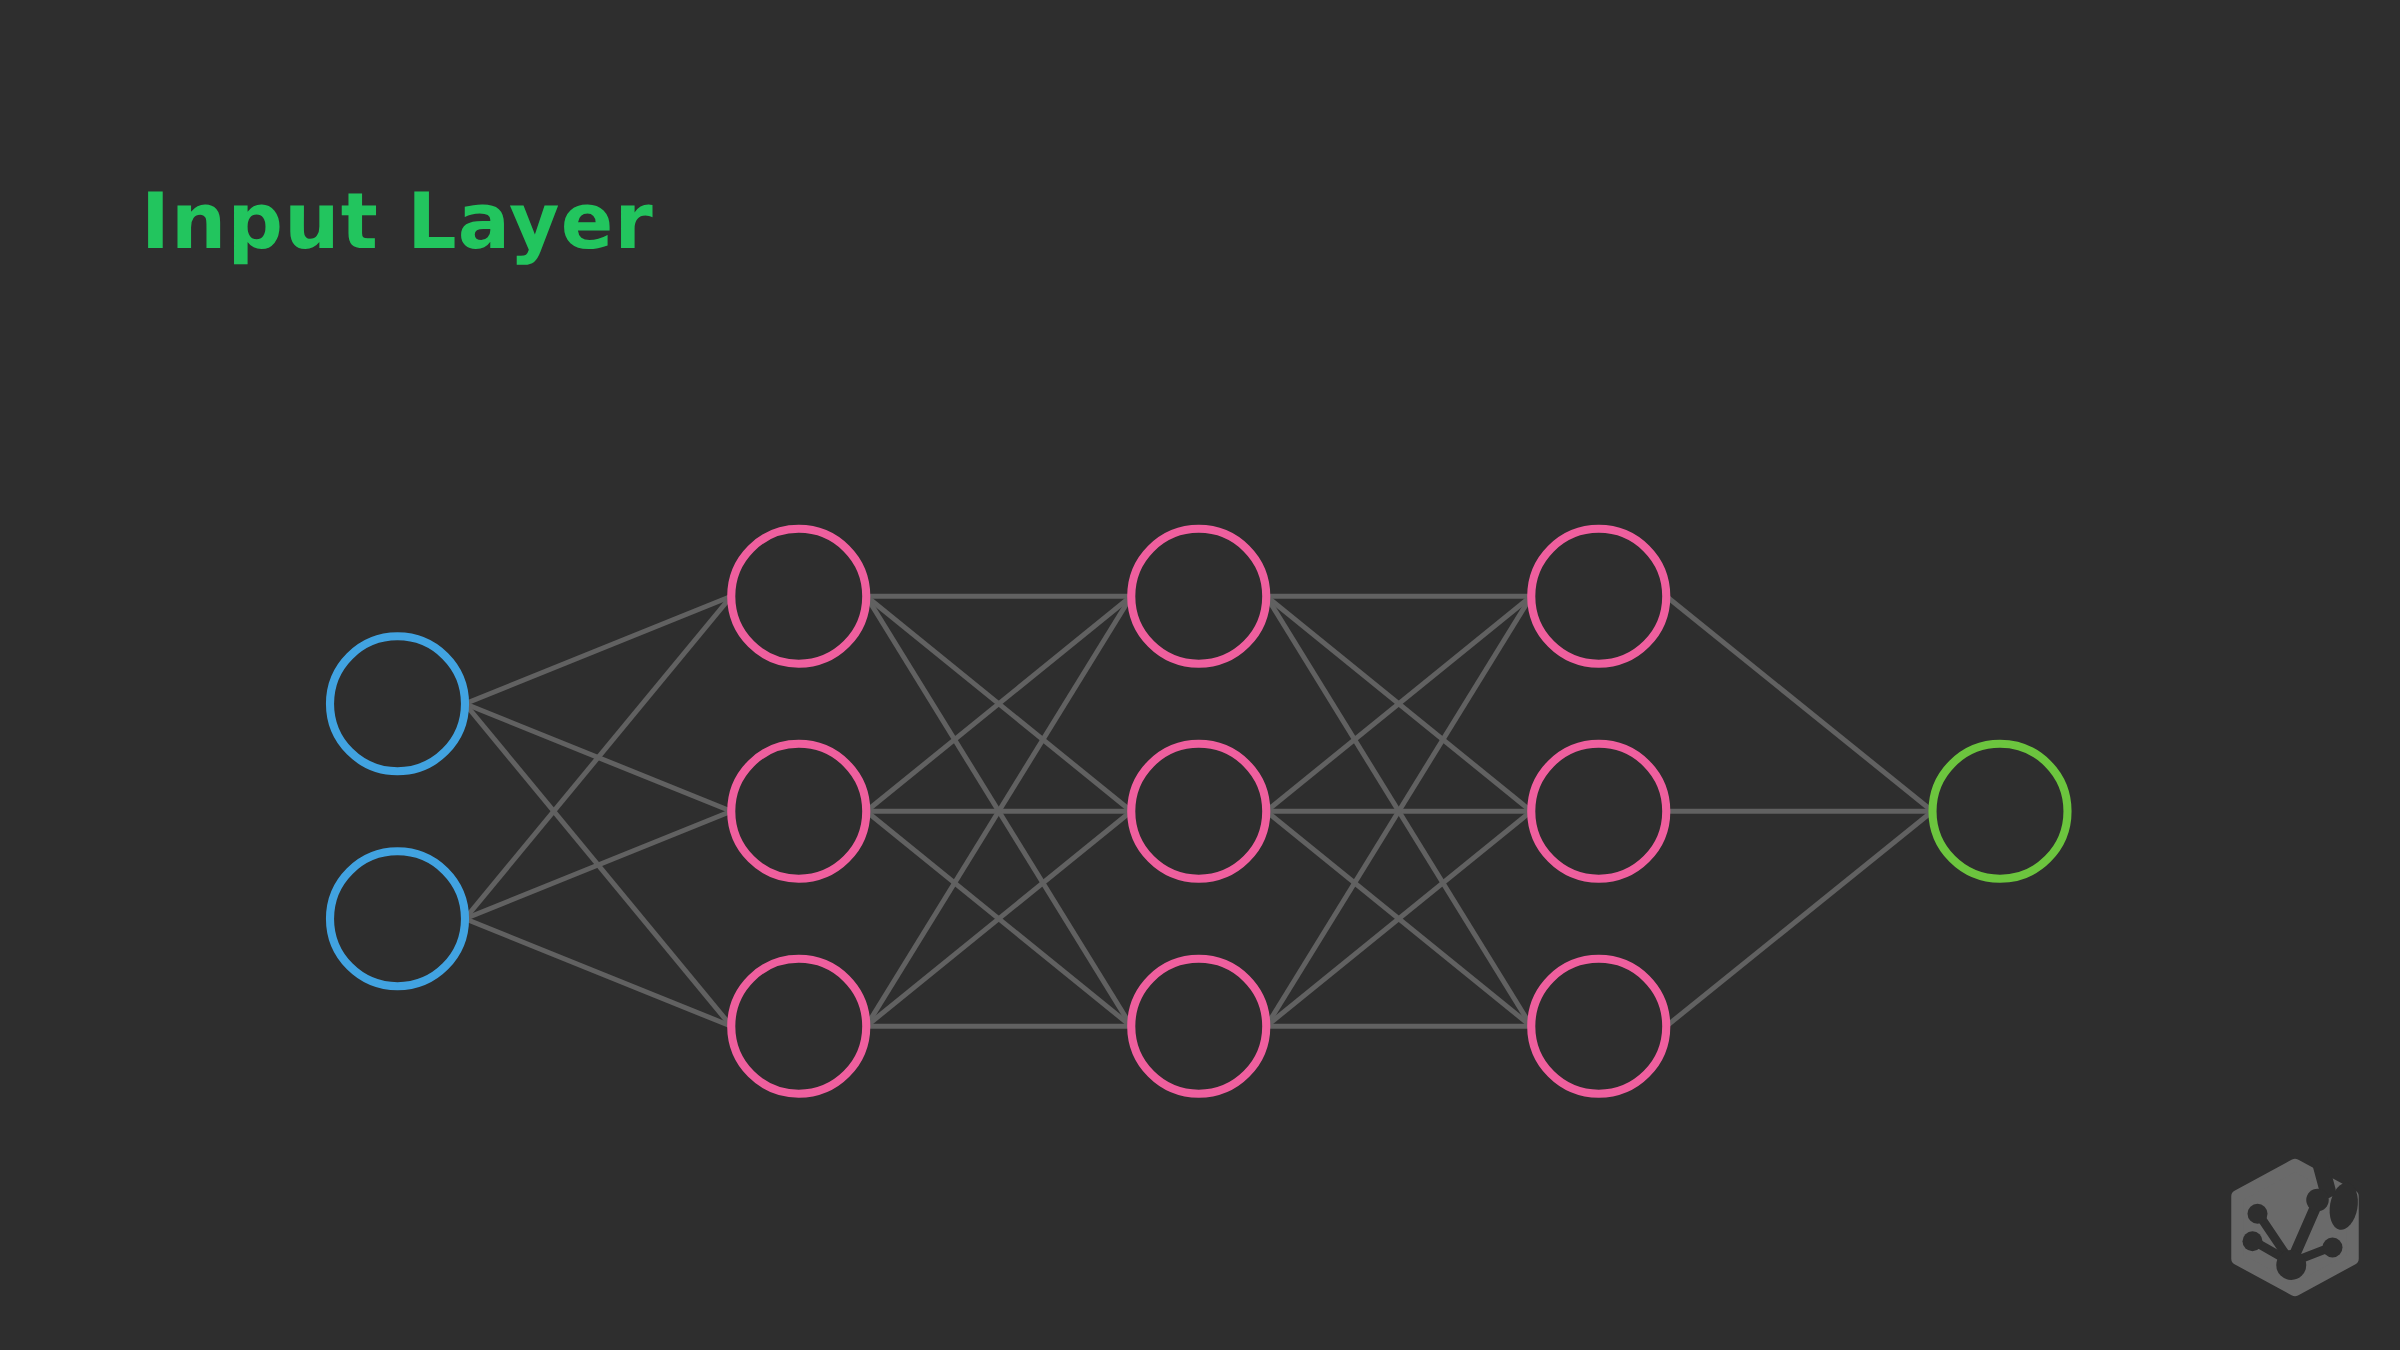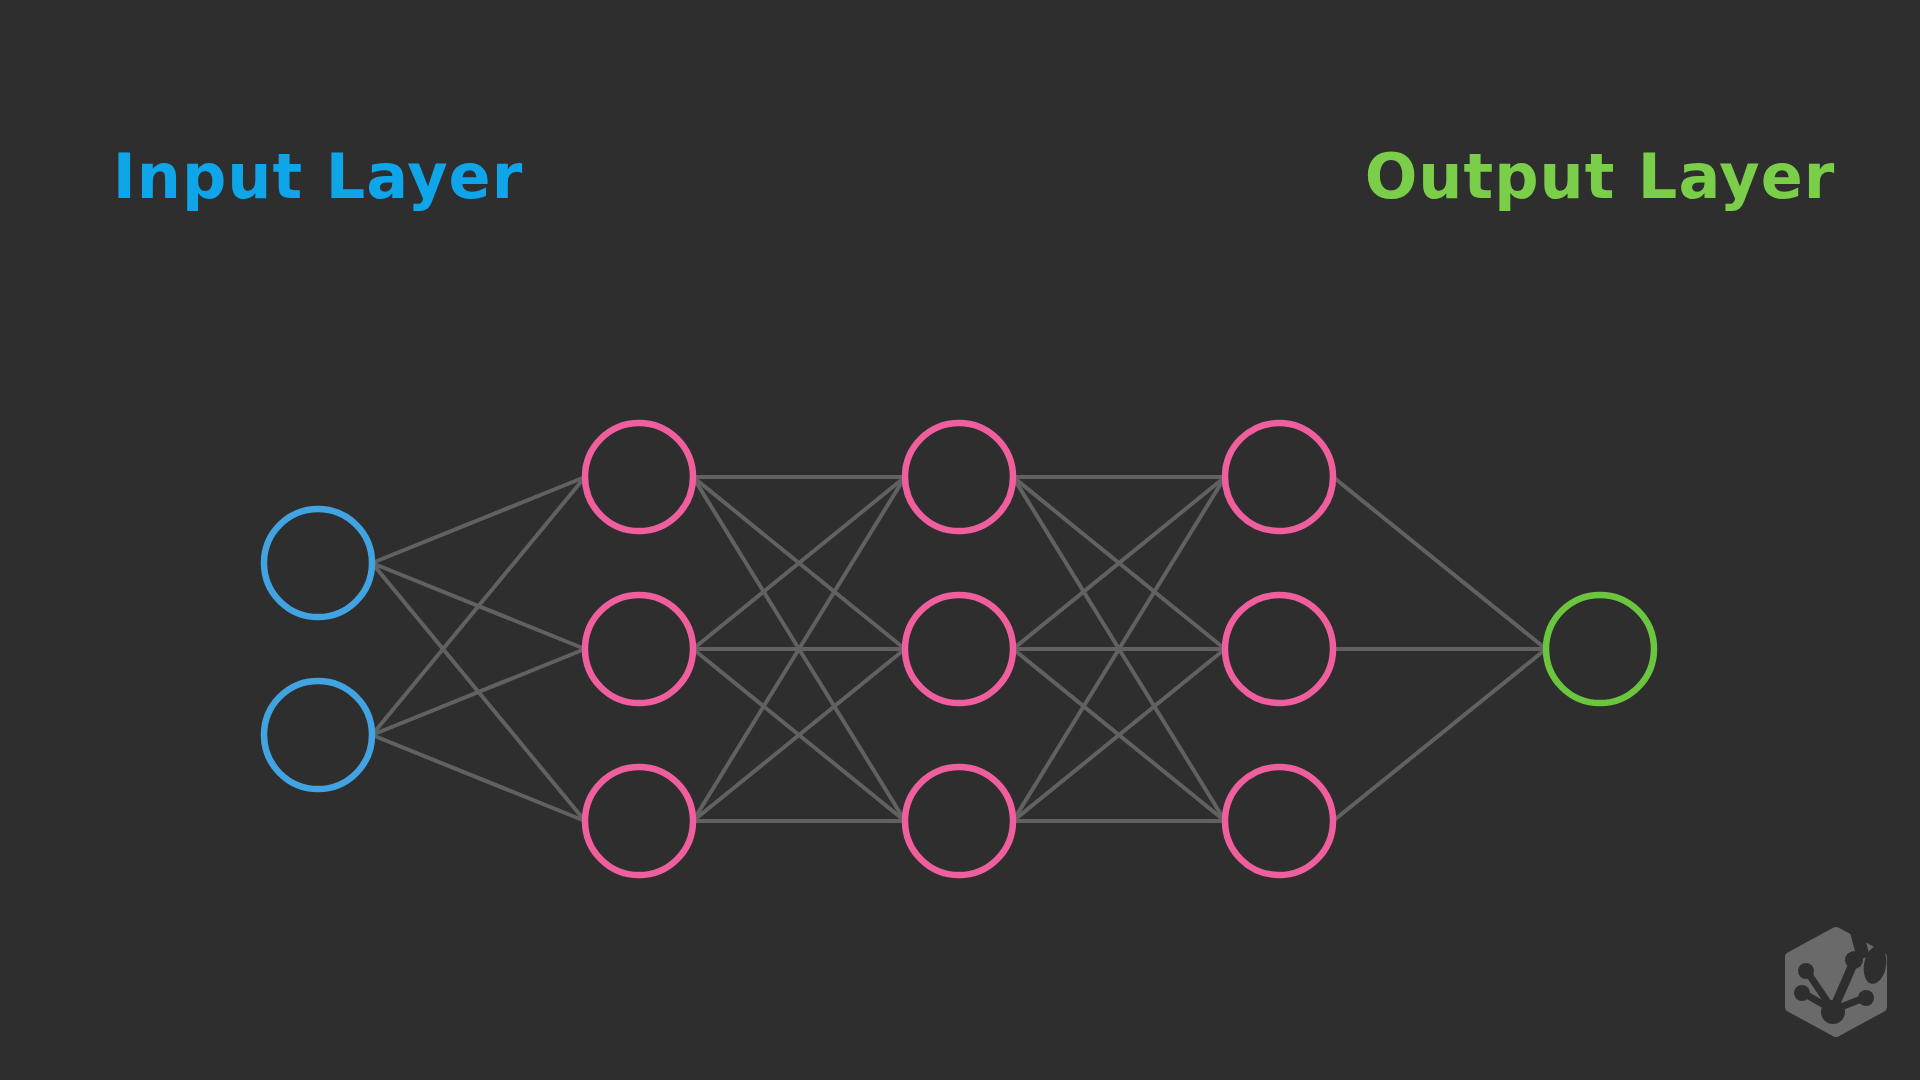--- a/index.html
+++ b/index.html
@@ -31,24 +31,23 @@
   }
   #logo-svg {
     position: absolute;
   }
 </style>
 </head>
 <body style="background: rgb(46, 46, 46);">
 
 <div class="stage">
 
-  <div class="layer-label" style="left: 318px; top: 140px; color: #0ea5e9;">Input Layer</div>
+  <div class="layer-label" style="left: 318px; top: 140px; color: #22c55e;">Input Layer</div>
 
 
-  <div class="layer-label" style="left: 1600px; top: 140px; color: rgb(123, 206, 73);">Output Layer</div>
 
   <svg id="network-svg" width="1920" height="1080" viewBox="0 0 1920 1080">
     <g id="edges-group">
         <line x1="372" y1="563" x2="585" y2="477" stroke="#616161" stroke-width="4"></line>
         <line x1="372" y1="563" x2="585" y2="649" stroke="#616161" stroke-width="4"></line>
         <line x1="372" y1="563" x2="585" y2="821" stroke="#616161" stroke-width="4"></line>
         <line x1="372" y1="735" x2="585" y2="477" stroke="#616161" stroke-width="4"></line>
         <line x1="372" y1="735" x2="585" y2="649" stroke="#616161" stroke-width="4"></line>
         <line x1="372" y1="735" x2="585" y2="821" stroke="#616161" stroke-width="4"></line>
         <line x1="693" y1="477" x2="905" y2="477" stroke="#616161" stroke-width="4"></line>

